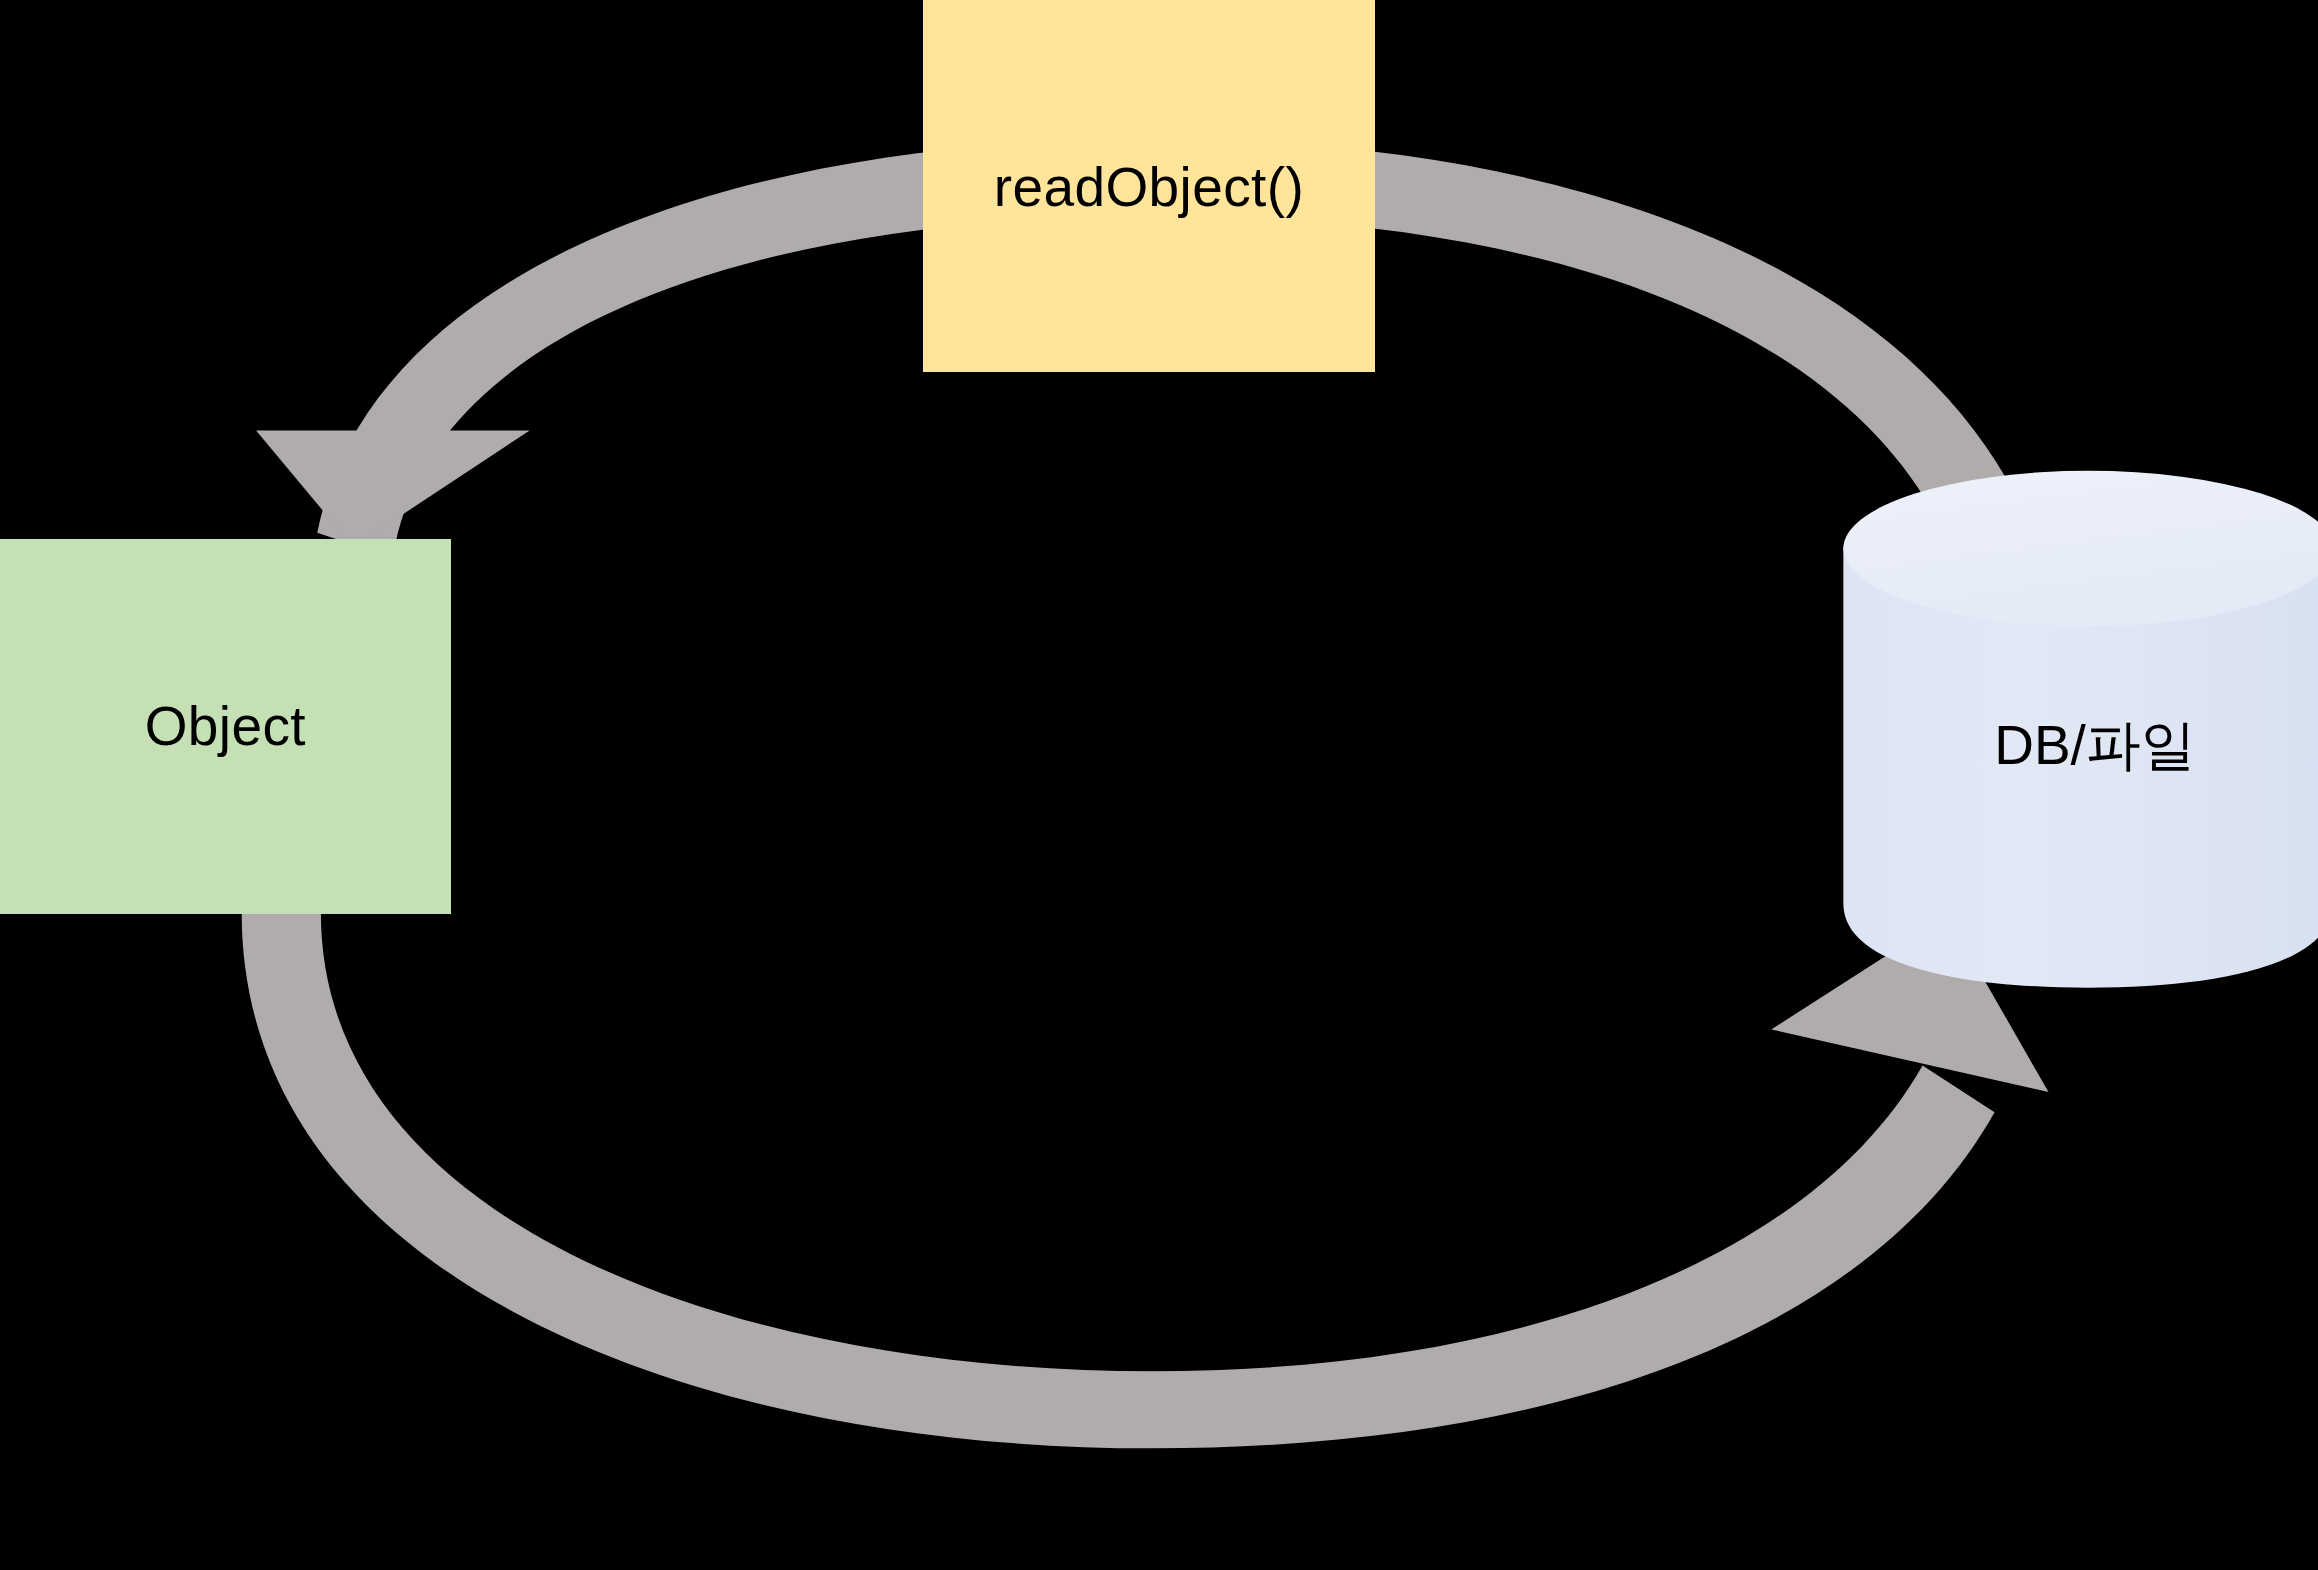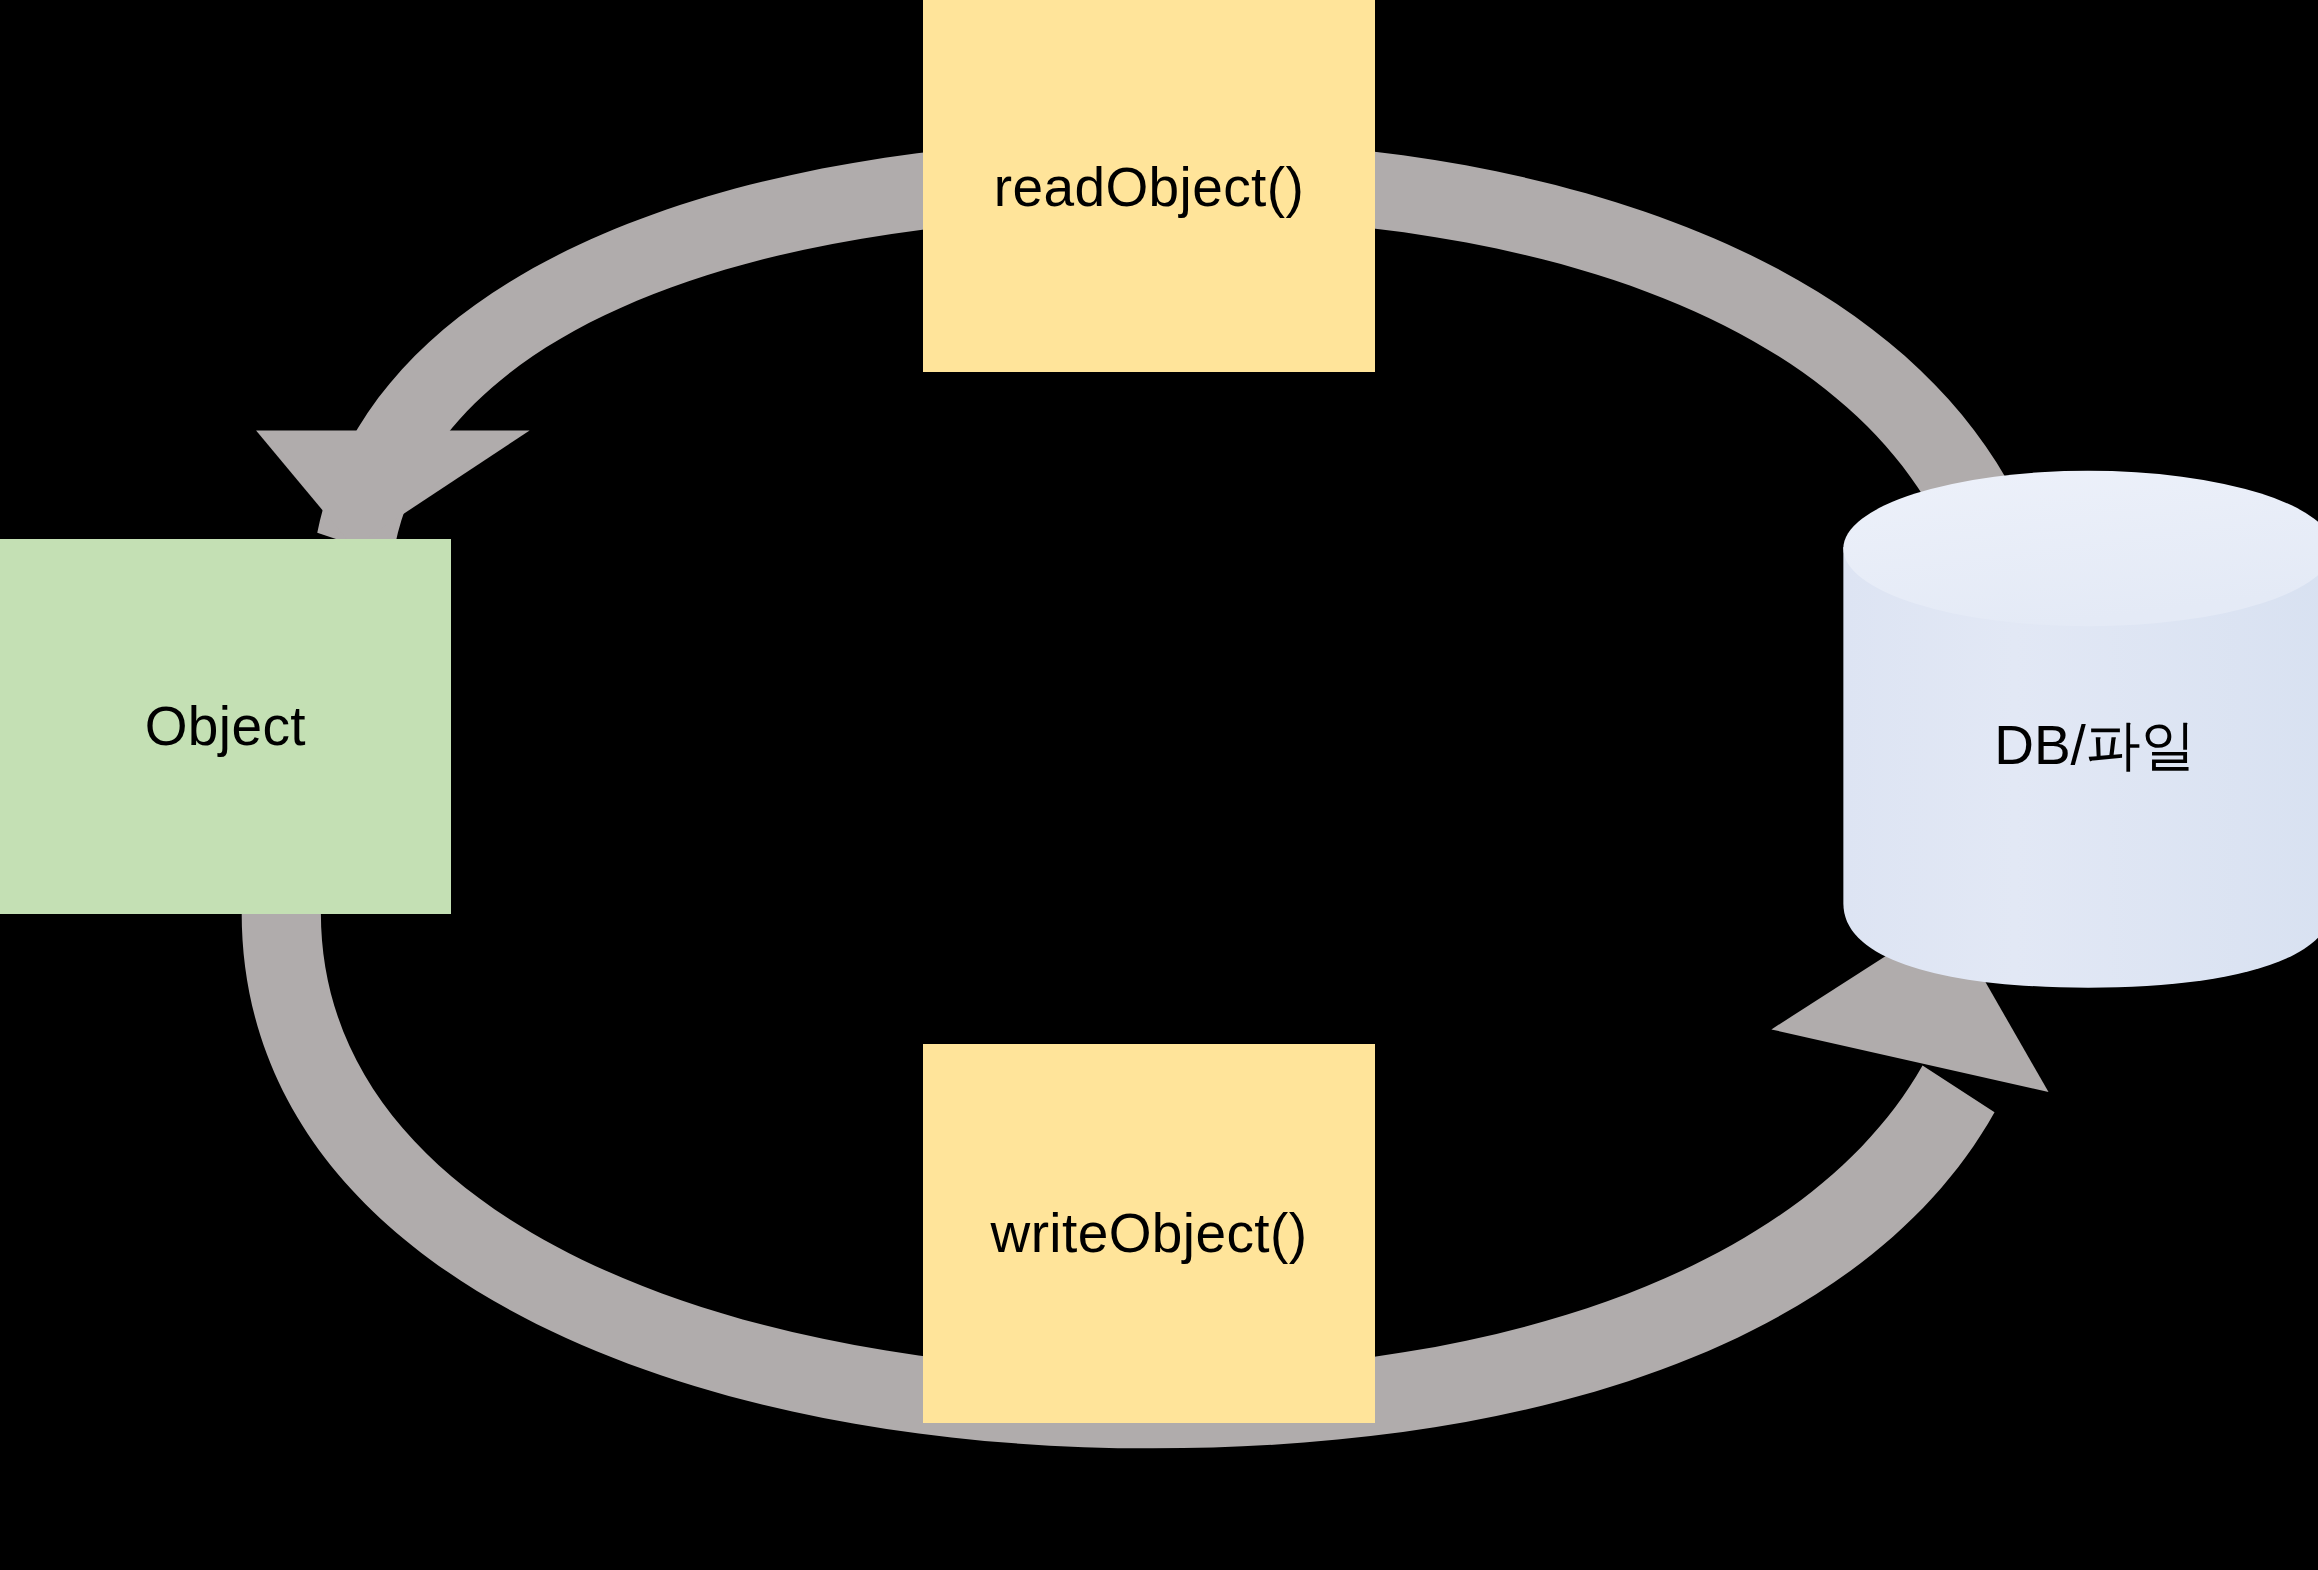--- a/index.html
+++ b/index.html
@@ -122,23 +122,20 @@
                Z"></path>
       <ellipse cx="2900" cy="762" rx="340" ry="108" fill="url(#cyl-top-grad)"></ellipse>
     </g>
 
   </svg>
 
   <div class="node-box" id="box-readobject">
     <span class="node-label">readObject()</span>
   </div>
 
-  <div class="node-box" id="box-writeobject">
-    <span class="node-label">writeObject()</span>
-  </div>
 
   <div class="node-box" id="box-object">
     <span class="node-label">Object</span>
   </div>
 
   <div id="cylinder-label">DB/파일</div>
 
 </div>
 
 

